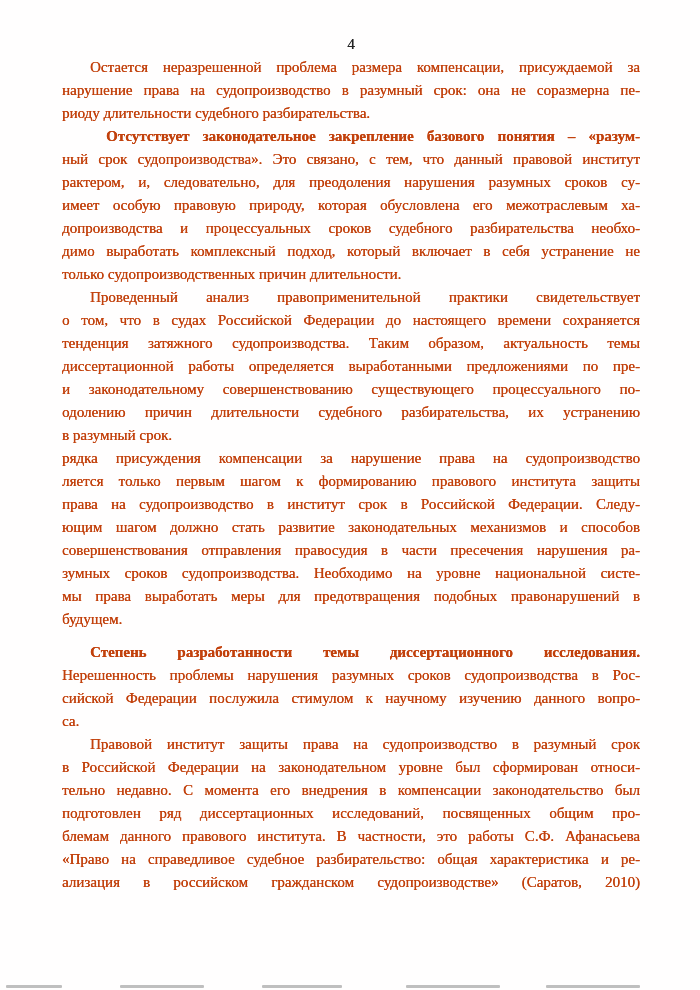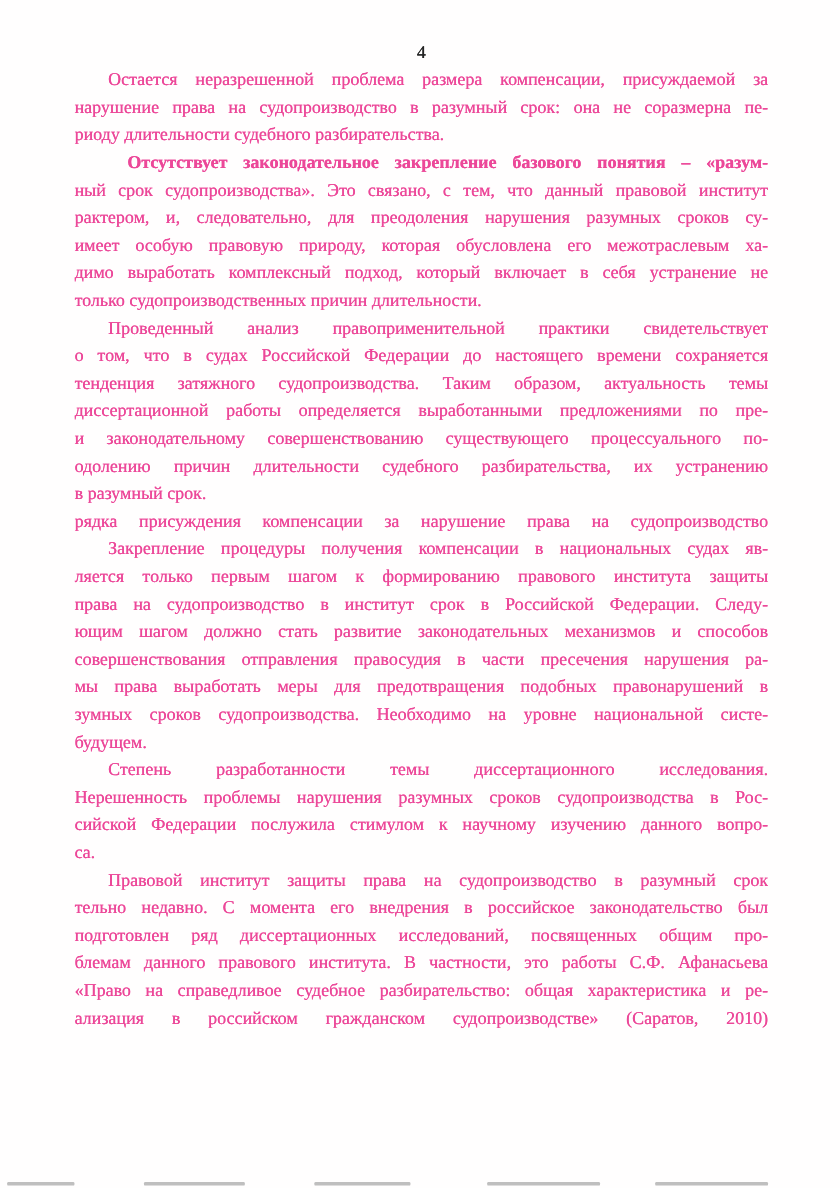--- a/index.html
+++ b/index.html
@@ -29,36 +29,36 @@
     font-size: 15px;
     color: #242424;
     text-shadow: 0.2px 0 0 currentColor;
   }
   .text-block {
     position: absolute;
     top: 56px;
     left: 62px;
     width: 578px;
     font-size: 15px;
-    color: #ec4899;
+    color: #c2410c;
     text-shadow: 0.2px 0 0 currentColor;
   }
   .paragraph { margin: 0; }
   .line {
     height: 23px;
     line-height: 23px;
     text-align: justify;
     text-align-last: justify;
     overflow: hidden;
     white-space: normal;
   }
   .line.flush { text-align-last: left; }
   .line.first { text-indent: 28px; }
   .line.first.deep { text-indent: 44px; font-weight: bold; }
-  .line.bold { font-weight: normal; }
+  .line.bold { font-weight: bold; margin-top: 10px; }
   
   .clipped-line {
     position: absolute;
     left: 0;
     bottom: 0;
     width: 700px;
     height: 6px;
   }
   .clipped-line .frag {
     position: absolute;
@@ -84,52 +84,53 @@
       <div class="paragraph">
         <div class="line first">Остается неразрешенной проблема размера компенсации, присуждаемой за</div>
         <div class="line">нарушение права на судопроизводство в разумный срок: она не соразмерна пе-</div>
         <div class="line flush">риоду длительности судебного разбирательства.</div>
       </div>
       <div class="paragraph">
         <div class="line first deep">Отсутствует законодательное закрепление базового понятия – «разум-</div>
         <div class="line">ный срок судопроизводства». Это связано, с тем, что данный правовой институт</div>
         <div class="line">рактером, и, следовательно, для преодоления нарушения разумных сроков су-</div>
         <div class="line">имеет особую правовую природу, которая обусловлена его межотраслевым ха-</div>
+        <div class="line">допроизводства и процессуальных сроков судебного разбирательства необхо-</div>
         <div class="line">димо выработать комплексный подход, который включает в себя устранение не</div>
         <div class="line flush">только судопроизводственных причин длительности.</div>
       </div>
       <div class="paragraph">
         <div class="line first">Проведенный анализ правоприменительной практики свидетельствует</div>
         <div class="line">о том, что в судах Российской Федерации до настоящего времени сохраняется</div>
         <div class="line">тенденция затяжного судопроизводства. Таким образом, актуальность темы</div>
         <div class="line">диссертационной работы определяется выработанными предложениями по пре-</div>
         <div class="line">и законодательному совершенствованию существующего процессуального по-</div>
         <div class="line">одолению причин длительности судебного разбирательства, их устранению</div>
         <div class="line flush">в разумный срок.</div>
         <div class="line">рядка присуждения компенсации за нарушение права на судопроизводство</div>
       </div>
       <div class="paragraph">
-        <div class="line first">Закрепление процедуры получения компенсации в национальных судах яв-</div>
         <div class="line">ляется только первым шагом к формированию правового института защиты</div>
         <div class="line">права на судопроизводство в институт срок в Российской Федерации. Следу-</div>
         <div class="line">ющим шагом должно стать развитие законодательных механизмов и способов</div>
         <div class="line">совершенствования отправления правосудия в части пресечения нарушения ра-</div>
+        <div class="line">зумных сроков судопроизводства. Необходимо на уровне национальной систе-</div>
         <div class="line">мы права выработать меры для предотвращения подобных правонарушений в</div>
-        <div class="line">зумных сроков судопроизводства. Необходимо на уровне национальной систе-</div>
         <div class="line flush">будущем.</div>
       </div>
       <div class="paragraph">
         <div class="line first bold">Степень разработанности темы диссертационного исследования.</div>
         <div class="line">Нерешенность проблемы нарушения разумных сроков судопроизводства в Рос-</div>
         <div class="line">сийской Федерации послужила стимулом к научному изучению данного вопро-</div>
         <div class="line flush">са.</div>
       </div>
       <div class="paragraph">
         <div class="line first">Правовой институт защиты права на судопроизводство в разумный срок</div>
-        <div class="line">тельно недавно. С момента его внедрения в российское законодательство был</div>
+        <div class="line">в Российской Федерации на законодательном уровне был сформирован относи-</div>
+        <div class="line">тельно недавно. С момента его внедрения в компенсации законодательство был</div>
         <div class="line">подготовлен ряд диссертационных исследований, посвященных общим про-</div>
         <div class="line">блемам данного правового института. В частности, это работы С.Ф. Афанасьева</div>
         <div class="line">«Право на справедливое судебное разбирательство: общая характеристика и ре-</div>
         <div class="line">ализация в российском гражданском судопроизводстве» (Саратов, 2010)</div>
       </div>
     </div>
 
   <div class="clipped-line">
     <span class="frag f1"></span>
     <span class="frag f2"></span>

